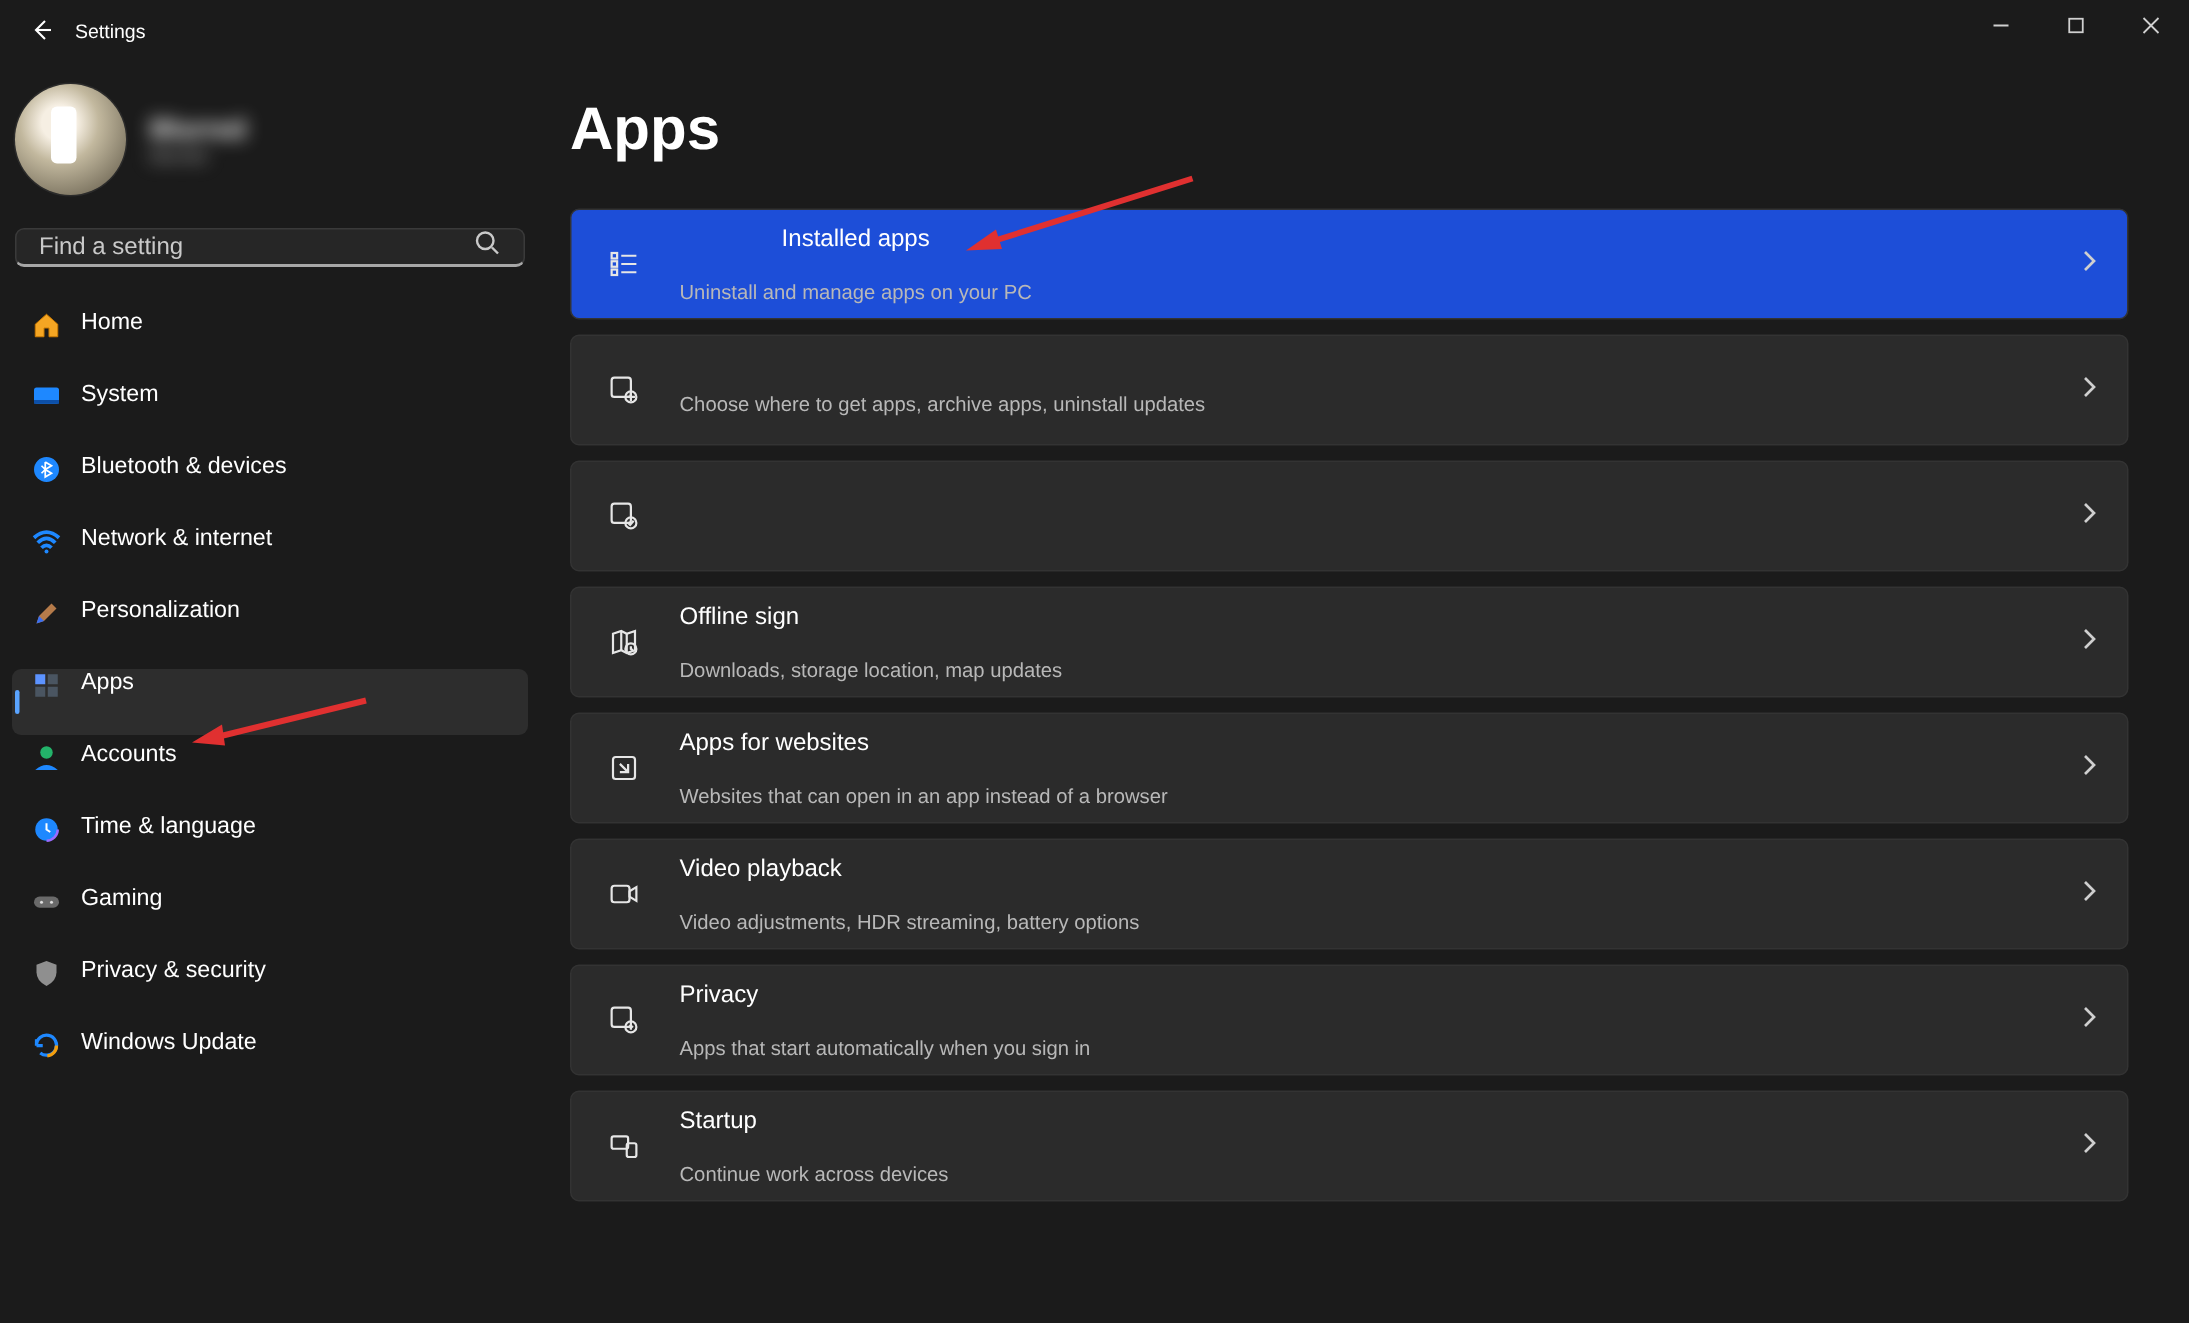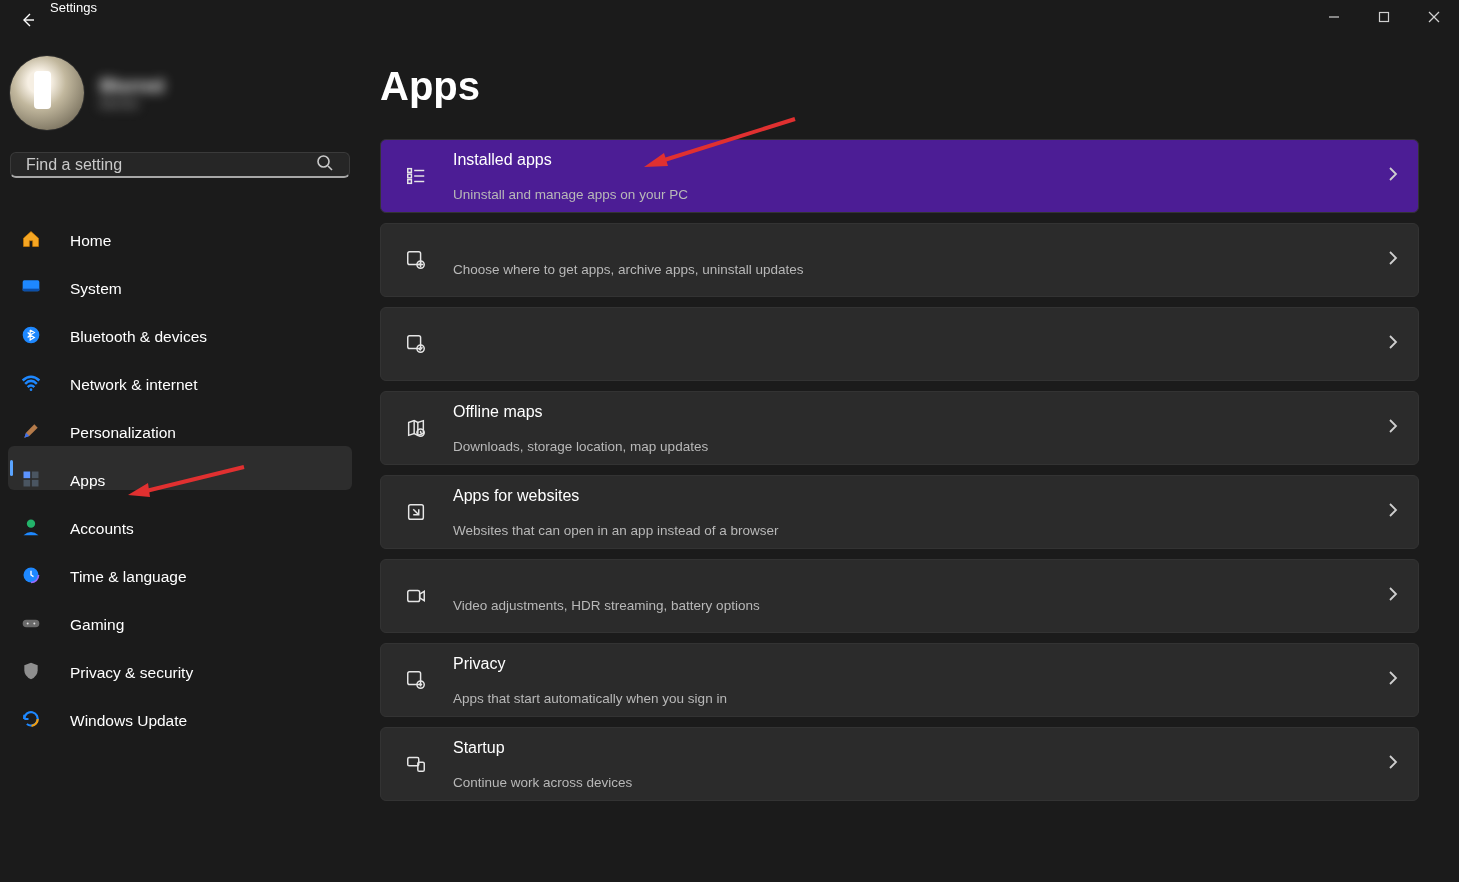--- a/index.html
+++ b/index.html
@@ -7,21 +7,21 @@
   body {
     font-family: "Segoe UI", Tahoma, sans-serif;
     background: #1b1b1b;
     color: #ffffff;
   }
 
   
   .titlebar {
     height: 40px;
     display: flex;
-    align-items: flex-start;
+    align-items: center;
     padding-left: 8px;
   }
   .back-btn {
     width: 40px; height: 40px;
     display: flex; align-items: center; justify-content: center;
     color: #ffffff;
   }
   .app-title {
     font-size: 13px; color: #ffffff; margin-left: 2px;
   }
@@ -66,21 +66,21 @@
   }
   .search input {
     flex: 1; background: transparent; border: none; outline: none;
     color: #d7d7d7; font-size: 16px;
   }
   .search input::placeholder { color: #c9c9c9; }
   .search .sicon { color: #c9c9c9; }
 
   
   .nav-item {
-    display: flex; align-items: flex-end; gap: 28px;
+    display: flex; align-items: flex-start; gap: 12px;
     height: 44px; padding: 0 12px; border-radius: 6px;
     font-size: 15.5px; color: #ffffff;
     margin-bottom: 4px;
     position: relative;
   }
   .nav-item.selected { background: #2d2d2d; }
   .nav-item.selected::before {
     content: ""; position: absolute; left: 2px; top: 14px; bottom: 14px;
     width: 3px; background: #5aa4ff; border-radius: 2px;
   }
@@ -89,21 +89,21 @@
 
   
   .page-title { font-size: 40px; font-weight: 600; margin-bottom: 30px; }
 
   
   .card {
     background: #2b2b2b; border: 1px solid #333333; border-radius: 6px;
     height: 74px; display: flex; align-items: center;
     padding: 0 22px; margin-bottom: 10px; position: relative;
   }
-  .card:first-of-type { background: #4c1d95; }
+  .card:first-of-type { background: #1d4ed8; text-align: center; }
   .cicon { width: 26px; display:flex; justify-content:center; color:#e6e6e6; }
   .cicon svg { width: 22px; height: 22px; stroke:#e6e6e6; fill:none; stroke-width:1.6; }
   .ctext { margin-left: 24px; }
   .ctitle { font-size: 16px; font-weight: 400; color: #ffffff; }
   .csub   { font-size: 13.5px; color: #b8b8b8; margin-top: 18px; }
   .chevron { position:absolute; right: 20px; color:#cfcfcf; }
 
   
   .arrow1, .arrow2 { position: absolute; pointer-events: none; }
   .arrow1 { left: 640px; top: 114px; width: 160px; height: 60px; }
@@ -324,21 +324,21 @@
     <div class="card">
       <span class="cicon">
           <svg viewBox="0 0 24 24">
             <path d="M4 6l6-2 4 2 6-2v14l-6 2-4-2-6 2z"></path>
             <path d="M10 4v14M14 6v14"></path>
             <circle cx="17" cy="17" r="4"></circle>
             <path d="M17 15v2l1.5 1"></path>
           </svg>
         </span>
       <div class="ctext">
-        <div class="ctitle">Offline maps</div>
+        <div class="ctitle">Offline sign</div>
         <div class="csub">Downloads, storage location, map updates</div>
       </div>
       <span class="chevron"><svg width="10" height="16" viewBox="0 0 10 16">
             <path d="M2 2 L8 8 L2 14" stroke="#cfcfcf" stroke-width="1.8" fill="none"></path>
           </svg></span>
     </div>
 
     <div class="card">
       <span class="cicon">
           <svg viewBox="0 0 24 24">
@@ -356,20 +356,21 @@
     </div>
 
     <div class="card">
       <span class="cicon">
           <svg viewBox="0 0 24 24">
             <rect x="3" y="6" width="13" height="12" rx="2"></rect>
             <path d="M16 10l5-3v10l-5-3z"></path>
           </svg>
         </span>
       <div class="ctext">
+        <div class="ctitle">Video playback</div>
         <div class="csub">Video adjustments, HDR streaming, battery options</div>
       </div>
       <span class="chevron"><svg width="10" height="16" viewBox="0 0 10 16">
             <path d="M2 2 L8 8 L2 14" stroke="#cfcfcf" stroke-width="1.8" fill="none"></path>
           </svg></span>
     </div>
 
     <div class="card">
       <span class="cicon">
           <svg viewBox="0 0 24 24">

